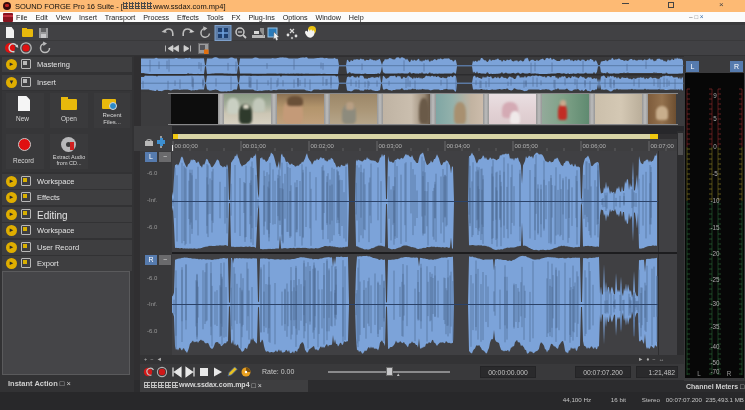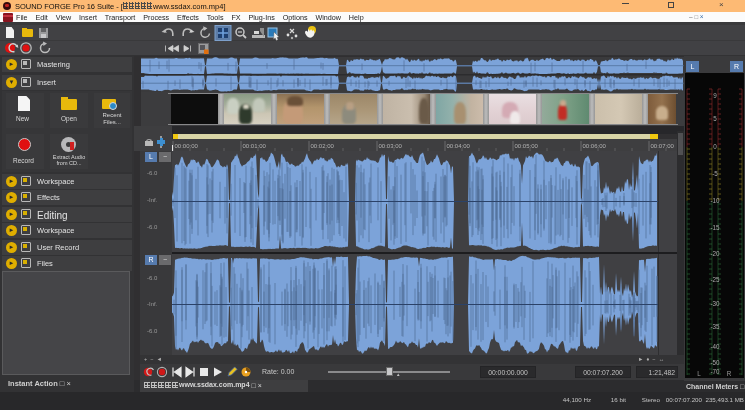--- a/index.html
+++ b/index.html
@@ -111,21 +111,21 @@
 <div class="abs" style="left:37px;top:226px;font-size:7.5px;color:#e2e2e2">Workspace</div>
 <div class="abs" style="left:2px;top:240px;width:130px;height:15px;background:#3e3e40"></div>
 <div class="abs" style="left:6px;top:242px;width:11px;height:11px;border-radius:50%;background:#dfae00;color:#2a2a2a;font-size:6px;text-align:center;line-height:11px">►</div>
 <div class="abs" style="left:21px;top:242px;width:10px;height:10px;border:1px solid #b8b8b8;border-radius:1px"></div>
 <div class="abs" style="left:23px;top:244px;width:4px;height:4px;background:#d8b000"></div>
 <div class="abs" style="left:37px;top:243px;font-size:7.5px;color:#e2e2e2">User Record</div>
 <div class="abs" style="left:2px;top:256px;width:130px;height:15px;background:#3e3e40"></div>
 <div class="abs" style="left:6px;top:258px;width:11px;height:11px;border-radius:50%;background:#dfae00;color:#2a2a2a;font-size:6px;text-align:center;line-height:11px">►</div>
 <div class="abs" style="left:21px;top:258px;width:10px;height:10px;border:1px solid #b8b8b8;border-radius:1px"></div>
 <div class="abs" style="left:23px;top:260px;width:4px;height:4px;background:#d8b000"></div>
-<div class="abs" style="left:37px;top:259px;font-size:7.5px;color:#e2e2e2">Files</div>
+<div class="abs" style="left:37px;top:259px;font-size:7.5px;color:#e2e2e2">Export</div>
 <div class="abs" style="left:2px;top:91px;width:130px;height:81px;background:#363638"></div>
 <div class="abs" style="left:6px;top:93px;width:38px;height:35px;background:#3a3a3c"></div>
 <div class="abs" style="left:50px;top:93px;width:38px;height:35px;background:#3a3a3c"></div>
 <div class="abs" style="left:94px;top:93px;width:36px;height:35px;background:#3a3a3c"></div>
 <div class="abs" style="left:18px;top:96px;width:12px;height:15px;background:#f5f5f5;clip-path:polygon(0 0,70% 0,100% 25%,100% 100%,0 100%)"></div>
 <div class="abs" style="left:16px;top:115px;font-size:6.5px;color:#d8d8d8">New</div>
 <div class="abs" style="left:61px;top:99px;width:16px;height:11px;background:#e8b90c;border-radius:1px"></div>
 <div class="abs" style="left:61px;top:97px;width:7px;height:3px;background:#e8b90c"></div>
 <div class="abs" style="left:61px;top:115px;font-size:6.5px;color:#d8d8d8">Open</div>
 <div class="abs" style="left:102px;top:99px;width:14px;height:10px;background:#e8b90c;border-radius:1px"></div>

